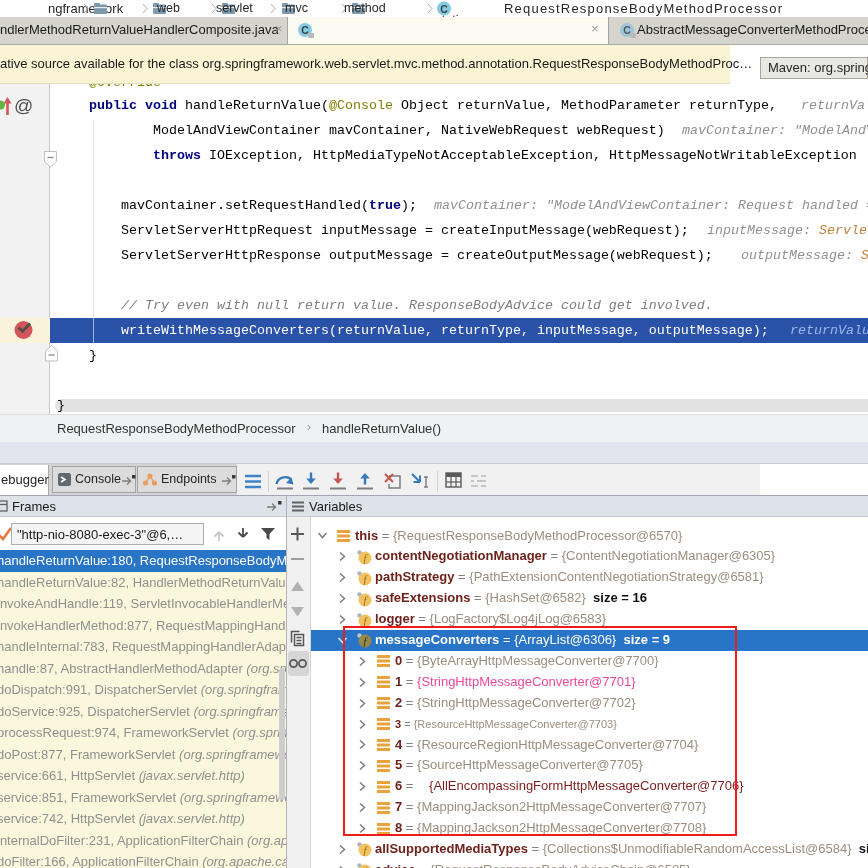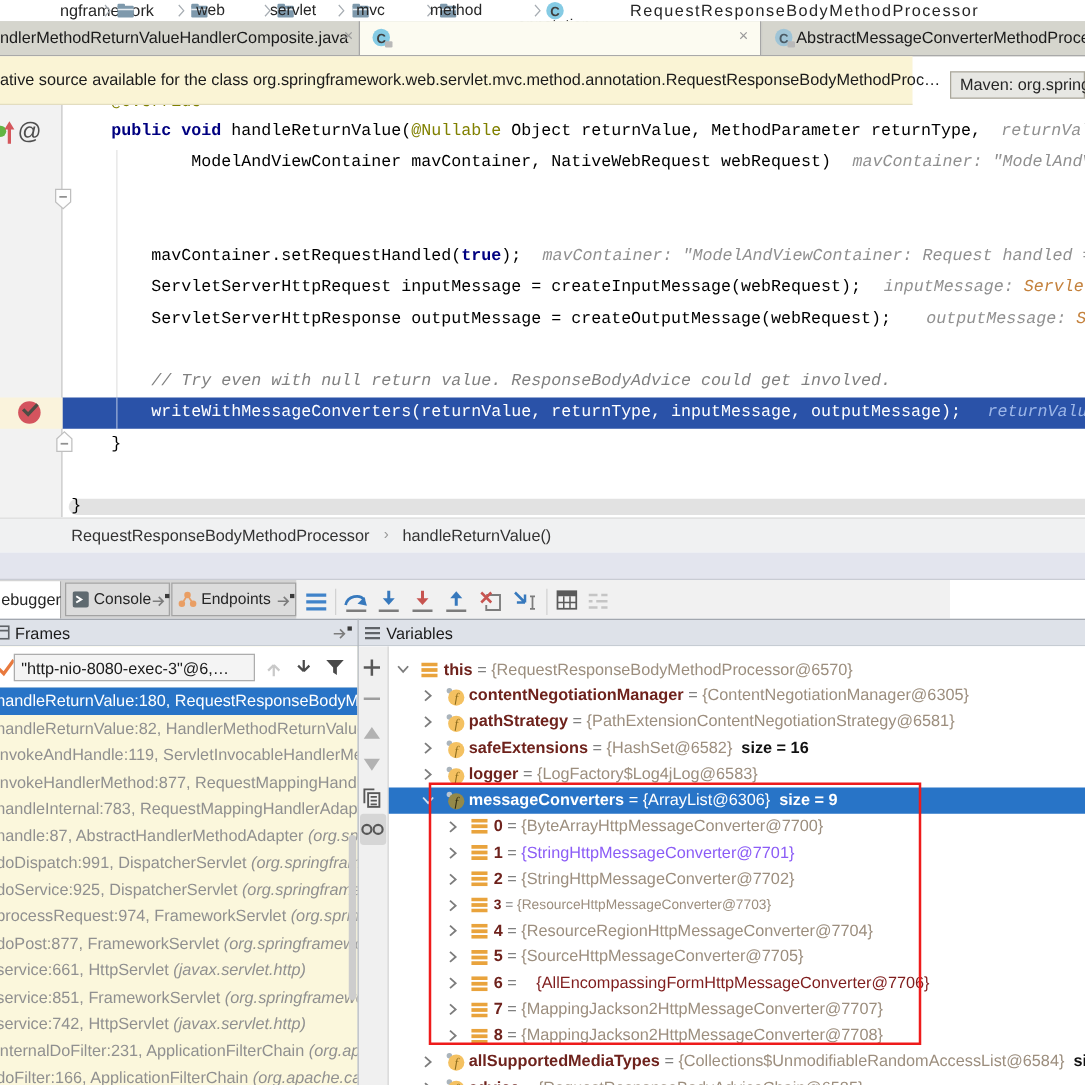--- a/index.html
+++ b/index.html
@@ -99,24 +99,25 @@
 
     <circle cx="23.5" cy="246" r="9" fill="#d4545e"></circle>
     <path d="M18.5 243.5 L22.5 247.5 L30 239.5" stroke="#4d4d45" stroke-width="2.6" fill="none"></path>
 
     <path d="M45.5 277 v-10 l6 -5.5 l6 5.5 v10 Z" fill="#fdfdfd" stroke="#bfbfbf"></path>
     <line x1="48.5" y1="271" x2="54.5" y2="271" stroke="#8f8f8f" stroke-width="1.4"></line>
   </svg>
   <div class="abs" style="left:14px;top:11px;font-size:19px;color:#4f4f4f;font-family:'Liberation Sans';">@</div>
 
   <div class="abs mono" style="left:57px;top:-14px;color:#808000;">    @Override</div>
-  <div class="abs mono" style="left:57px;top:8.5px;">    <b style="color:#000080">public</b> <b style="color:#000080">void</b> handleReturnValue(<span style="color:#808000">@Nullable</span> Object returnValue, MethodParameter returnType,</div>
+  <div class="abs mono" style="left:57px;top:8.5px;">    <b style="color:#000080">public</b> <b style="color:#000080">void</b> handleReturnValue(<span style="color:#808000">@Console</span> Object returnValue, MethodParameter returnType,</div>
   <div class="abs mono" style="left:801px;top:8.5px;color:#909090;font-style:italic;">returnValue:</div>
   <div class="abs mono" style="left:57px;top:33.5px;">            ModelAndViewContainer mavContainer, NativeWebRequest webRequest)</div>
   <div class="abs mono" style="left:682px;top:33.5px;color:#909090;font-style:italic;">mavContainer: ″ModelAndVi</div>
+  <div class="abs mono" style="left:57px;top:58.5px;">            <b style="color:#000080">throws</b> IOException, HttpMediaTypeNotAcceptableException, HttpMessageNotWritableException</div>
   <div class="abs mono" style="left:57px;top:108.5px;">        mavContainer.setRequestHandled(<b style="color:#000080">true</b>);</div>
   <div class="abs mono" style="left:434px;top:108.5px;color:#909090;font-style:italic;">mavContainer: ″ModelAndViewContainer: Request handled =</div>
   <div class="abs mono" style="left:57px;top:133.5px;">        ServletServerHttpRequest inputMessage = createInputMessage(webRequest);</div>
   <div class="abs mono" style="left:707px;top:133.5px;color:#909090;font-style:italic;">inputMessage: <span style="color:#c4813c">ServletS</span></div>
   <div class="abs mono" style="left:57px;top:158.5px;">        ServletServerHttpResponse outputMessage = createOutputMessage(webRequest);</div>
   <div class="abs mono" style="left:741px;top:158.5px;color:#909090;font-style:italic;">outputMessage: <span style="color:#c4813c">Ser</span></div>
   <div class="abs mono" style="left:57px;top:208.5px;color:#808080;font-style:italic;">        // Try even with null return value. ResponseBodyAdvice could get involved.</div>
   <div class="abs mono" style="left:57px;top:233.5px;color:#ffffff;">        writeWithMessageConverters(returnValue, returnType, inputMessage, outputMessage);</div>
   <div class="abs mono" style="left:790px;top:233.5px;color:#9db7e8;font-style:italic;">returnValue</div>
   <div class="abs mono" style="left:57px;top:258.5px;">    }</div>
@@ -362,21 +363,21 @@
       </svg>
       <div style="position:absolute;left:108px;top:133.89999999999998px;height:20.9px;line-height:20.9px;font-size:13px;white-space:nowrap;"><span style="color:#6e221c;font-weight:bold;">0</span><span style="color:#808080;"> = </span><span style="color:#9c8e7e;">{ByteArrayHttpMessageConverter@7700}</span></div>
       <svg style="position:absolute;left:70px;top:159.74999999999997px" width="11" height="11">
         <path d="M3 1.5 l4.5 4 l-4.5 4" stroke="#7d7d7d" stroke-width="1.5" fill="none"></path>
       </svg>
       <svg style="position:absolute;left:90px;top:159.24999999999997px" width="14" height="12">
         <rect x="0" y="0" width="13" height="3" fill="#e9a33c"></rect>
         <rect x="0" y="4.5" width="13" height="3" fill="#e9a33c"></rect>
         <rect x="0" y="9" width="13" height="3" fill="#e9a33c"></rect>
       </svg>
-      <div style="position:absolute;left:108px;top:154.79999999999998px;height:20.9px;line-height:20.9px;font-size:13px;white-space:nowrap;"><span style="color:#6e221c;font-weight:bold;">1</span><span style="color:#808080;"> = </span><span style="color:#8b5cf6;">{StringHttpMessageConverter@7701}</span></div>
+      <div style="position:absolute;left:108px;top:154.79999999999998px;height:20.9px;line-height:20.9px;font-size:13px;white-space:nowrap;"><span style="color:#6e221c;font-weight:bold;">1</span><span style="color:#808080;"> = </span><span style="color:#ec4899;">{StringHttpMessageConverter@7701}</span></div>
       <svg style="position:absolute;left:70px;top:180.64999999999998px" width="11" height="11">
         <path d="M3 1.5 l4.5 4 l-4.5 4" stroke="#7d7d7d" stroke-width="1.5" fill="none"></path>
       </svg>
       <svg style="position:absolute;left:90px;top:180.14999999999998px" width="14" height="12">
         <rect x="0" y="0" width="13" height="3" fill="#e9a33c"></rect>
         <rect x="0" y="4.5" width="13" height="3" fill="#e9a33c"></rect>
         <rect x="0" y="9" width="13" height="3" fill="#e9a33c"></rect>
       </svg>
       <div style="position:absolute;left:108px;top:175.7px;height:20.9px;line-height:20.9px;font-size:13px;white-space:nowrap;"><span style="color:#6e221c;font-weight:bold;">2</span><span style="color:#808080;"> = </span><span style="color:#9c8e7e;">{StringHttpMessageConverter@7702}</span></div>
       <svg style="position:absolute;left:70px;top:201.54999999999998px" width="11" height="11">

